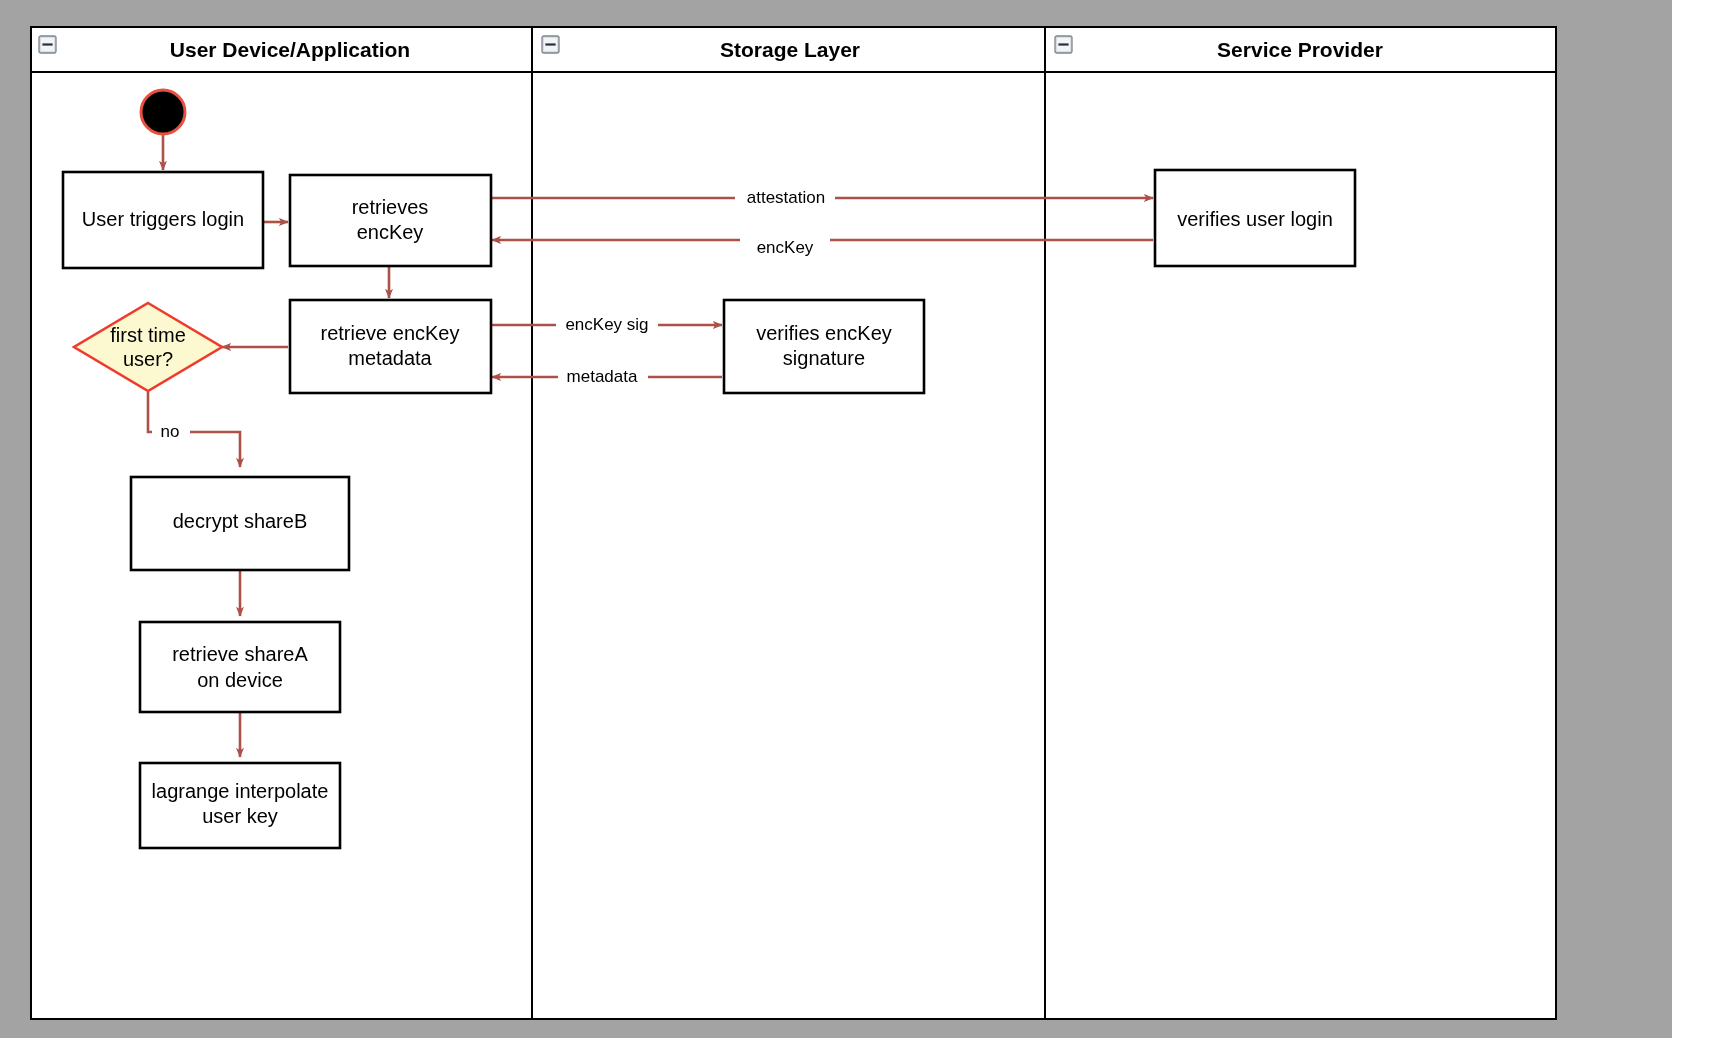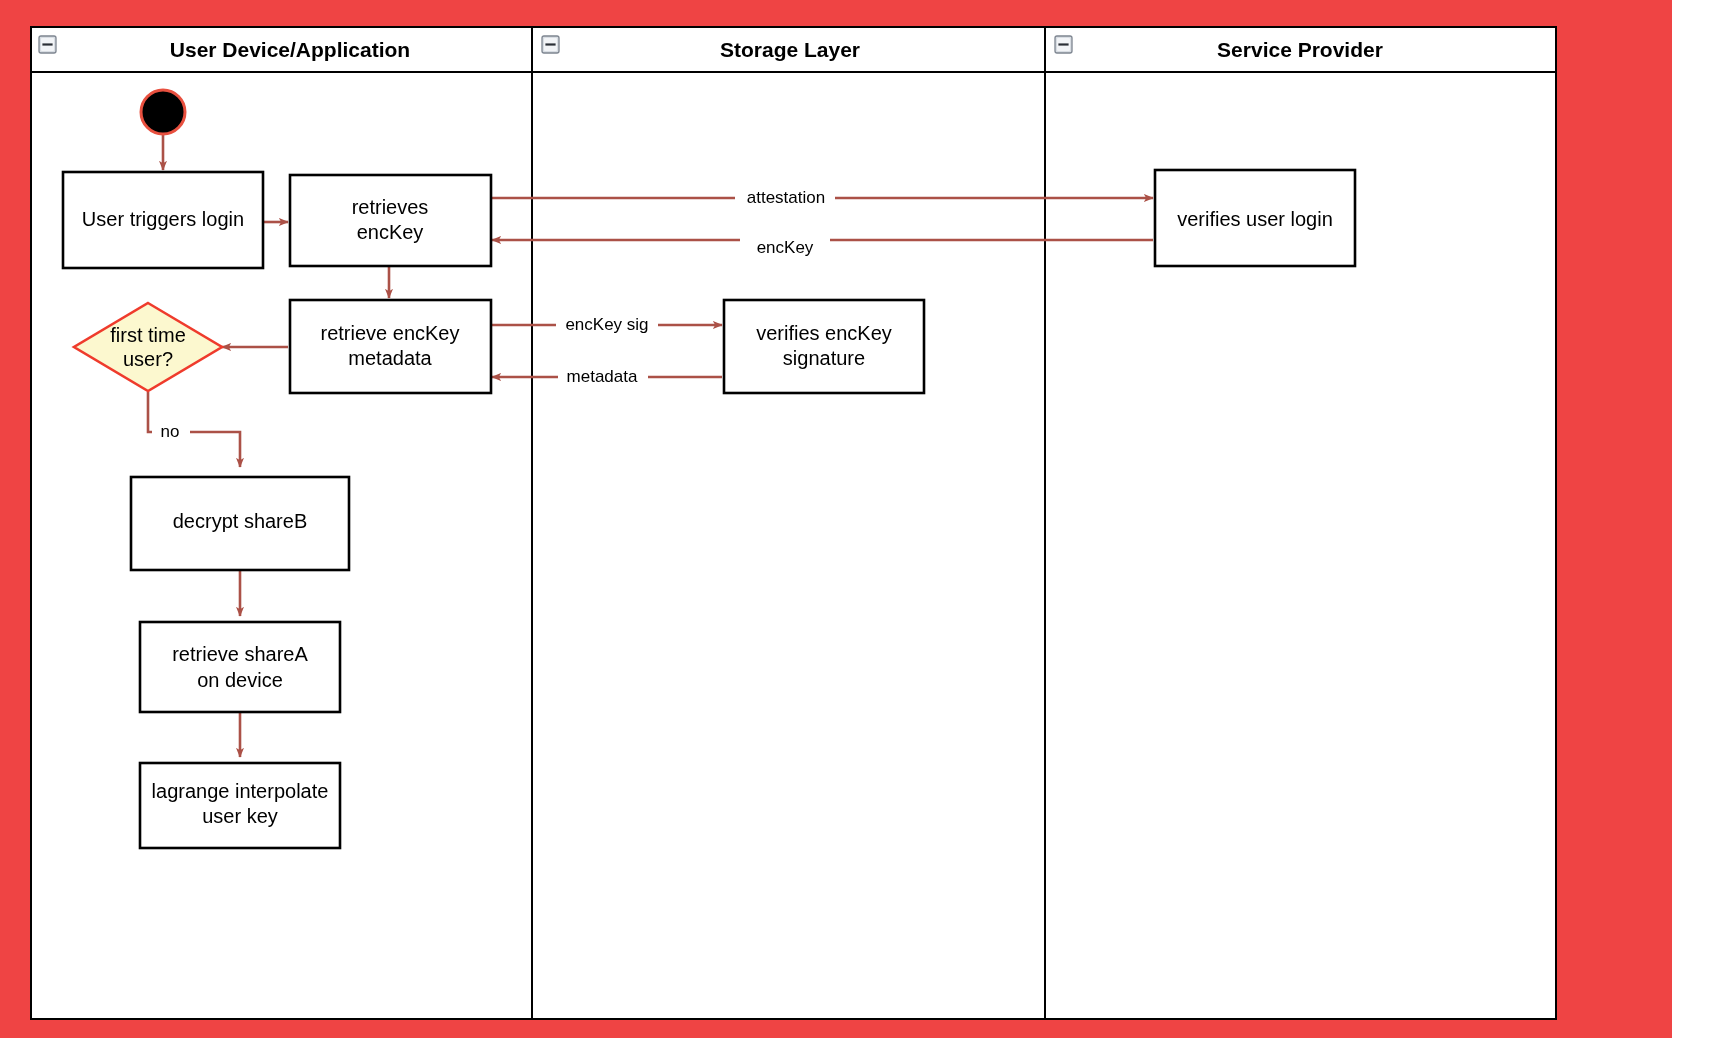--- a/index.html
+++ b/index.html
@@ -6,21 +6,21 @@
   html, body {
     margin: 0;
     padding: 0;
     background: #ffffff;
     font-family: "Liberation Sans", sans-serif;
   }
   #canvas {
     position: relative;
     width: 1672px;
     height: 1038px;
-    background: #ef4444;
+    background: #a3a3a3;
     overflow: hidden;
   }
   svg#diagram {
     position: absolute;
     left: 0;
     top: 0;
     width: 1732px;
     height: 1038px;
     display: block;
   }

